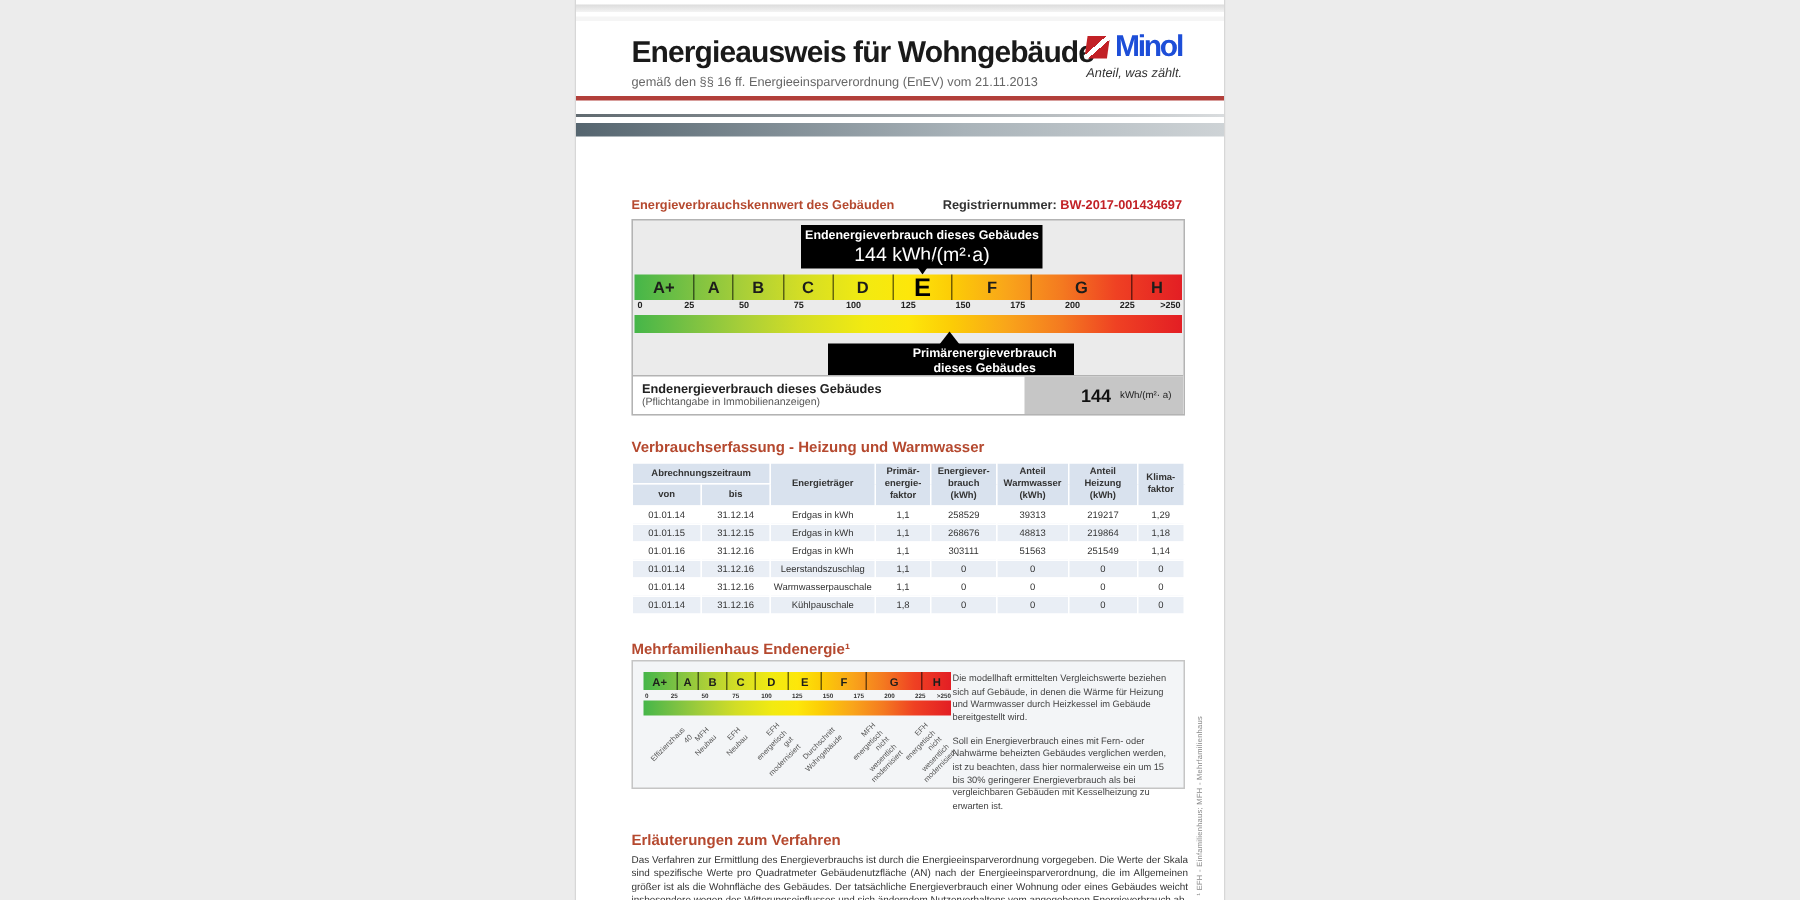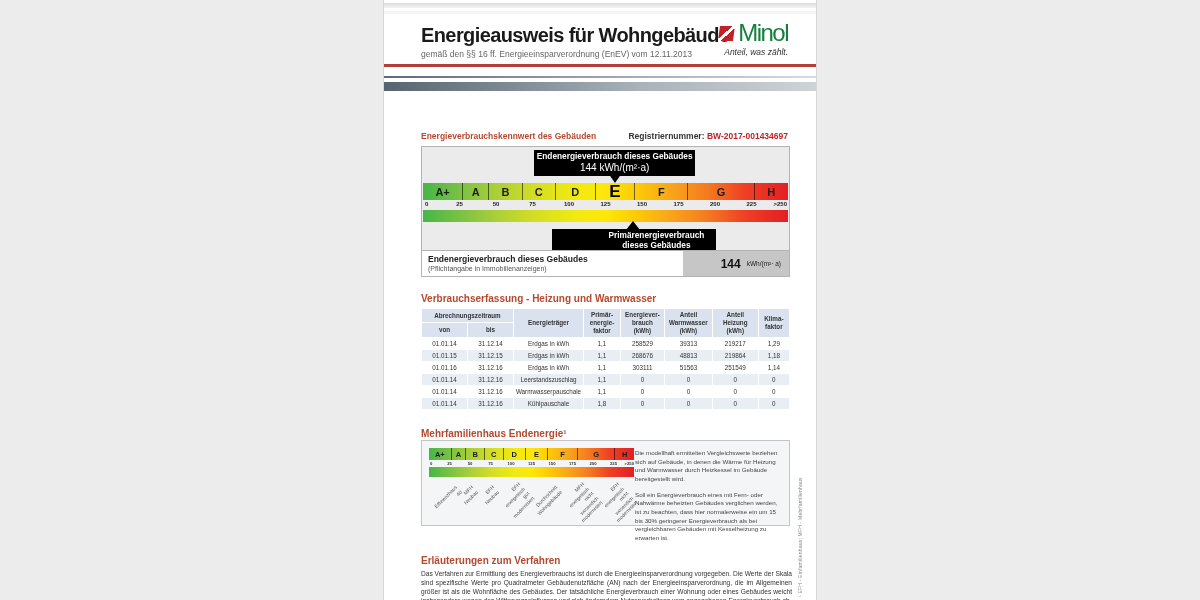--- a/index.html
+++ b/index.html
@@ -18,21 +18,21 @@
   .stripe2 { position:absolute; top:11px; left:0; right:0; height:3px; background:#f5f5f5; }
 
   
   .header { position:absolute; top:24px; left:37px; right:28px; height:36px; }
   .doc-title { font-size:20px; font-weight:bold; color:#1a1a1a; letter-spacing:-0.6px; }
   .doc-subtitle { font-size:8.5px; color:#666; margin-top:2px; }
   .logo { position:absolute; right:0; top:-3px; text-align:right; }
   .logo-row { display:flex; align-items:center; justify-content:flex-end; gap:4px; }
   .logo-icon { width:15px; height:15px; transform:skewX(-8deg);
     background:linear-gradient(135deg,#c22126 42%,#ffffff 42%,#ffffff 58%,#c22126 58%); }
-  .logo-text { font-size:24px; font-weight:400; color:#15803d; letter-spacing:-1.5px; line-height:1; }
+  .logo-text { font-size:20px; font-weight:700; color:#1d4ed8; letter-spacing:-1.5px; line-height:1; }
   .logo-tagline { font-size:8.5px; font-style:italic; color:#333; margin-top:2px; }
 
   .red-line  { position:absolute; top:64px; left:0; right:0; height:3px; background:#b23f3a; }
   .thin-grad { position:absolute; top:76px; left:0; right:0; height:2px;
     background:linear-gradient(to right,#606a70,#d9dcde); }
   .thick-grad{ position:absolute; top:82px; left:0; right:0; height:9px;
     background:linear-gradient(to right,#55656f,#a9b3b9 60%,#ced3d6); }
 
   .section-title { position:absolute; top:100px; left:37px; font-size:21px;
     font-weight:bold; color:#141414; letter-spacing:-0.6px; }
@@ -46,21 +46,21 @@
   :root { --scale-grad: linear-gradient(to right,
       #45b649 0%, #79c143 10%, #a9cf38 20%, #d2dd26 30%, #f2ea11 42%,
       #fde70a 50%, #fccc06 58%, #f9a51a 68%, #f47a20 78%, #ef4123 88%, #e31e24 100%); }
   .scale-panel { position:absolute; top:146px; left:37px; width:369px; height:131px;
     border:1px solid #b3b3b3; background:#ebebeb; }
   .scale-top { position:relative; height:104px; }
   .tooltip { position:absolute; background:#000; color:#fff; text-align:center; padding:2px 0; }
   .tt1 { left:30.5%; width:44%; top:3px; }
   .tt2 { left:35.5%; width:44.5%; top:82px;padding-left:45px; }
   .tt-title { font-size:8.3px; font-weight:bold; line-height:1.15; }
-  .tt-val { font-size:10px; line-height:1.2; }
+  .tt-val { font-size:13px; line-height:1.2; }
   .arrow-down { position:absolute; top:26px; left:52.7%; transform:translateX(-50%);
     width:0; height:0; border-left:7px solid transparent; border-right:7px solid transparent;
     border-top:10px solid #000; }
   .arrow-up { position:absolute; top:74px; left:57.5%; transform:translateX(-50%);
     width:0; height:0; border-left:7px solid transparent; border-right:7px solid transparent;
     border-bottom:9px solid #000; }
   .band { position:absolute; top:36px; left:1px; right:1px; height:17px;
     display:flex; background:var(--scale-grad); }
   .seg { display:flex; align-items:center; justify-content:center;
     font-weight:bold; font-size:11px; color:#1d1d1b;
@@ -144,21 +144,21 @@
 </style>
 </head>
 <body>
 
 <div class="page">
   <div class="stripe1"></div>
   <div class="stripe2"></div>
 
   <div class="header">
     <div class="doc-title">Energieausweis für Wohngebäude</div>
-    <div class="doc-subtitle">gemäß den §§ 16 ff. Energieeinsparverordnung (EnEV) vom 12.11.2013</div>
+    <div class="doc-subtitle">gemäß den §§ 16 ff. Energieeinsparverordnung (EnEV) vom 21.11.2013</div>
     <div class="logo">
       <div class="logo-row">
         <div class="logo-icon"></div>
         <div class="logo-text">Minol</div>
       </div>
       <div class="logo-tagline">Anteil, was zählt.</div>
     </div>
   </div>
 
   <div class="red-line"></div>

